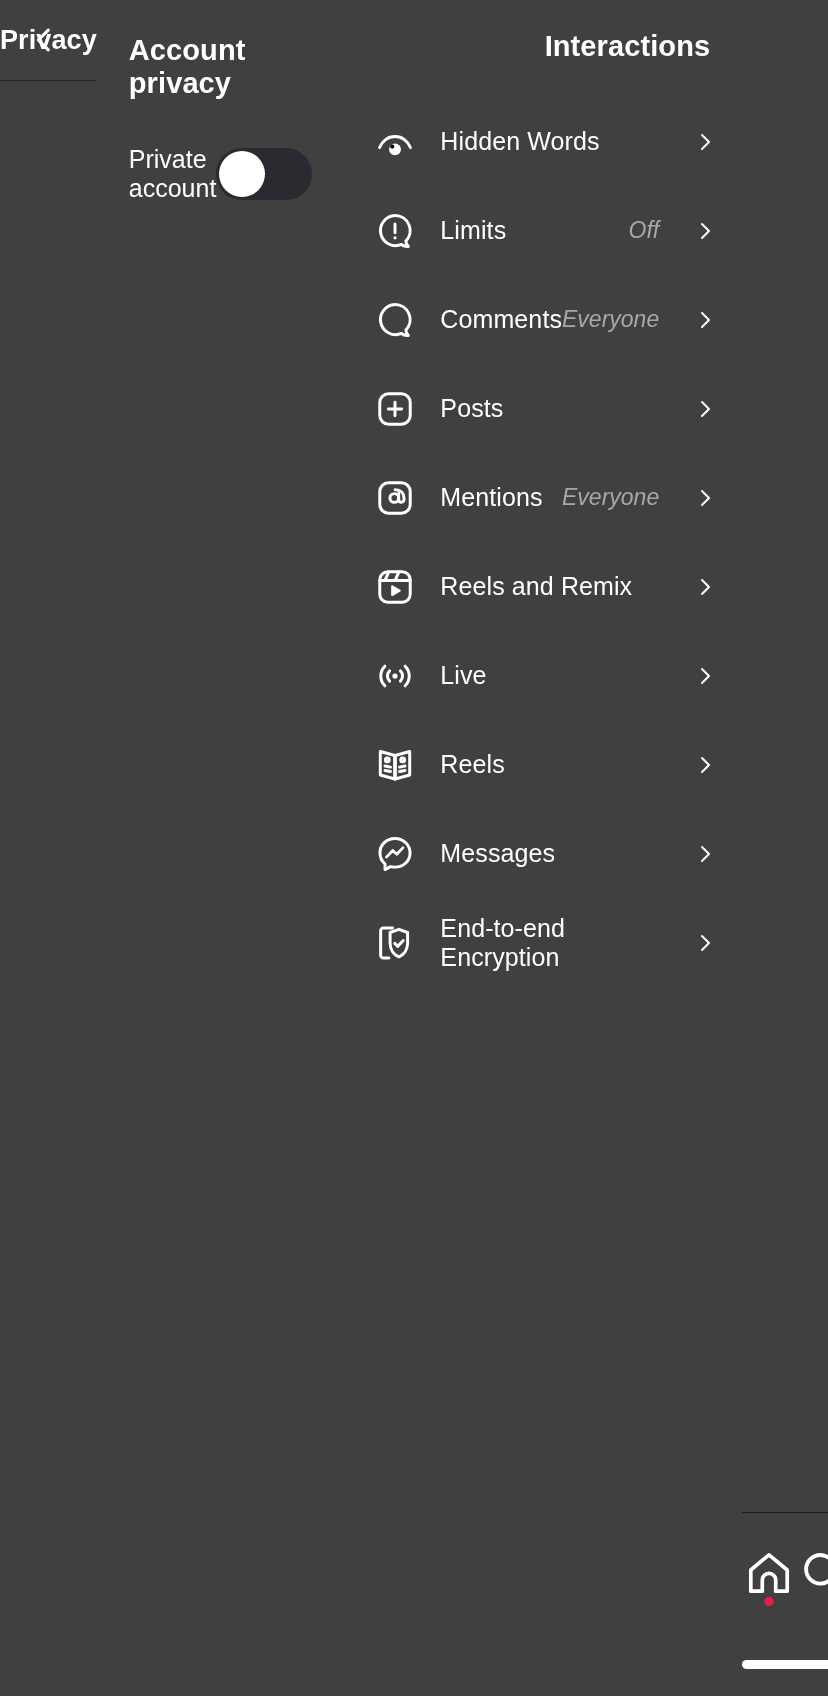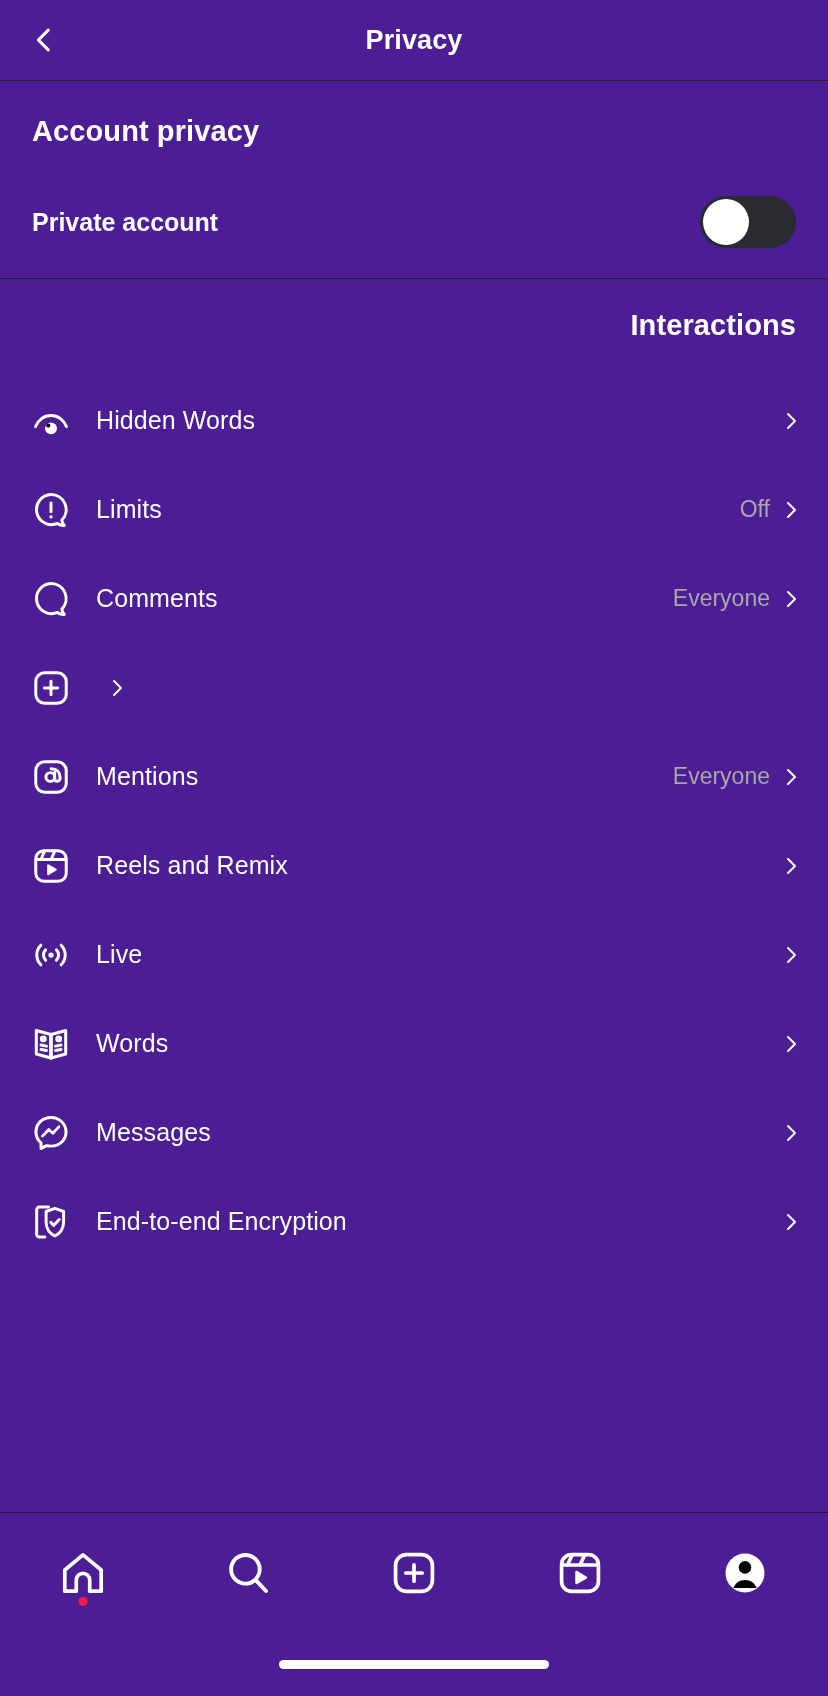--- a/index.html
+++ b/index.html
@@ -5,21 +5,21 @@
   * { margin:0; padding:0; box-sizing:border-box; }
   html, body {
     width:828px; height:1696px;
     background:#000; overflow:hidden;
   }
   body {
     font-family:"Liberation Sans", sans-serif;
     color:#fff;
     -webkit-font-smoothing:antialiased;
   }
-  .phone { position:relative; width:828px; height:1696px; background:#4c1d95; display:flex; flex-direction:column; }
+  .phone { position:relative; width:828px; height:1696px; background:#404040; display:flex; flex-direction:row; }
 
   
   .header {
     position:relative; height:81px; flex:0 0 81px;
     display:flex; align-items:center;
     border-bottom:1px solid #262626;
   }
   .back-btn {
     position:absolute; left:14px; top:50%; transform:translateY(-50%);
     width:60px; height:60px; display:flex; align-items:center; justify-content:center;
@@ -38,21 +38,21 @@
   .sec-account { padding-top:34px; }
   .sec-account .section-title { margin-bottom:38px; }
 
   .divider-full { height:1px; background:#1f1f1f; width:100%; }
 
   
   .toggle-row {
     display:flex; align-items:center; justify-content:space-between;
     padding:0 32px; height:72px; margin-bottom:20px;
   }
-  .toggle-label { font-size:25px; color:#fff; font-weight:700; }
+  .toggle-label { font-size:25px; color:#fff; font-weight:400; }
   .switch {
     position:relative; width:96px; height:52px; border-radius:26px;
     background:#2a2b30; cursor:pointer; flex:0 0 96px;
   }
   .switch .knob {
     position:absolute; top:3px; left:3px;
     width:46px; height:46px; border-radius:50%;
     background:#fff;
   }
 
@@ -66,21 +66,21 @@
     height:89px; padding:0 24px 0 28px;
     cursor:pointer;
   }
   .row-icon {
     flex:0 0 46px; width:46px; height:46px;
     display:flex; align-items:center; justify-content:center;
     margin-right:22px;
   }
   .row-icon svg { display:block; }
   .row-label { font-size:25px; color:#fff; flex:1 1 auto; letter-spacing:0.1px; }
-  .row-value { font-size:23px; color:#a8a8a8; margin-right:8px; white-space:nowrap; }
+  .row-value { font-size:23px; color:#a8a8a8; margin-right:33px; white-space:nowrap;font-style:italic; }
   .row-chev { flex:0 0 auto; display:flex; align-items:center; justify-content:center; width:26px; }
 
   
   .bottom-wrap { margin-top:auto; }
   .nav {
     height:120px; display:flex; align-items:center;
     border-top:1px solid #1f1f1f;
   }
   .nav-item {
     flex:1 1 0; display:flex; flex-direction:column;
@@ -175,20 +175,21 @@
       </div>
 
       <div class="row">
         <span class="row-icon">
           <svg width="42" height="42" viewBox="0 0 24 24" fill="none" stroke="#fff" stroke-width="1.7" stroke-linecap="round" stroke-linejoin="round">
             <rect x="3.3" y="3.3" width="17.4" height="17.4" rx="5"></rect>
             <line x1="12" y1="8.2" x2="12" y2="15.8"></line>
             <line x1="8.2" y1="12" x2="15.8" y2="12"></line>
           </svg>
         </span>
+        <span class="row-label">Posts</span>
         <span class="row-value"></span>
         <span class="row-chev">
           <svg width="24" height="24" viewBox="0 0 24 24" fill="none" stroke="#fff" stroke-width="2" stroke-linecap="round" stroke-linejoin="round">
               <polyline points="9 5 16 12 9 19"></polyline>
             </svg>
         </span>
       </div>
 
       <div class="row">
         <span class="row-icon">
@@ -253,21 +254,21 @@
             <path d="M12 6.6 20.4 4.3v13.4L12 20z"></path>
             <line x1="12" y1="6.6" x2="12" y2="20"></line>
             <circle cx="7.6" cy="9.1" r="1.1"></circle>
             <circle cx="16.4" cy="9.1" r="1.1"></circle>
             <line x1="6.3" y1="12.6" x2="9.4" y2="13.2"></line>
             <line x1="6.3" y1="15.1" x2="9.4" y2="15.7"></line>
             <line x1="14.6" y1="13.2" x2="17.7" y2="12.6"></line>
             <line x1="14.6" y1="15.7" x2="17.7" y2="15.1"></line>
           </svg>
         </span>
-        <span class="row-label">Words</span>
+        <span class="row-label">Reels</span>
         <span class="row-value"></span>
         <span class="row-chev">
           <svg width="24" height="24" viewBox="0 0 24 24" fill="none" stroke="#fff" stroke-width="2" stroke-linecap="round" stroke-linejoin="round">
               <polyline points="9 5 16 12 9 19"></polyline>
             </svg>
         </span>
       </div>
 
 
       <div class="row">

